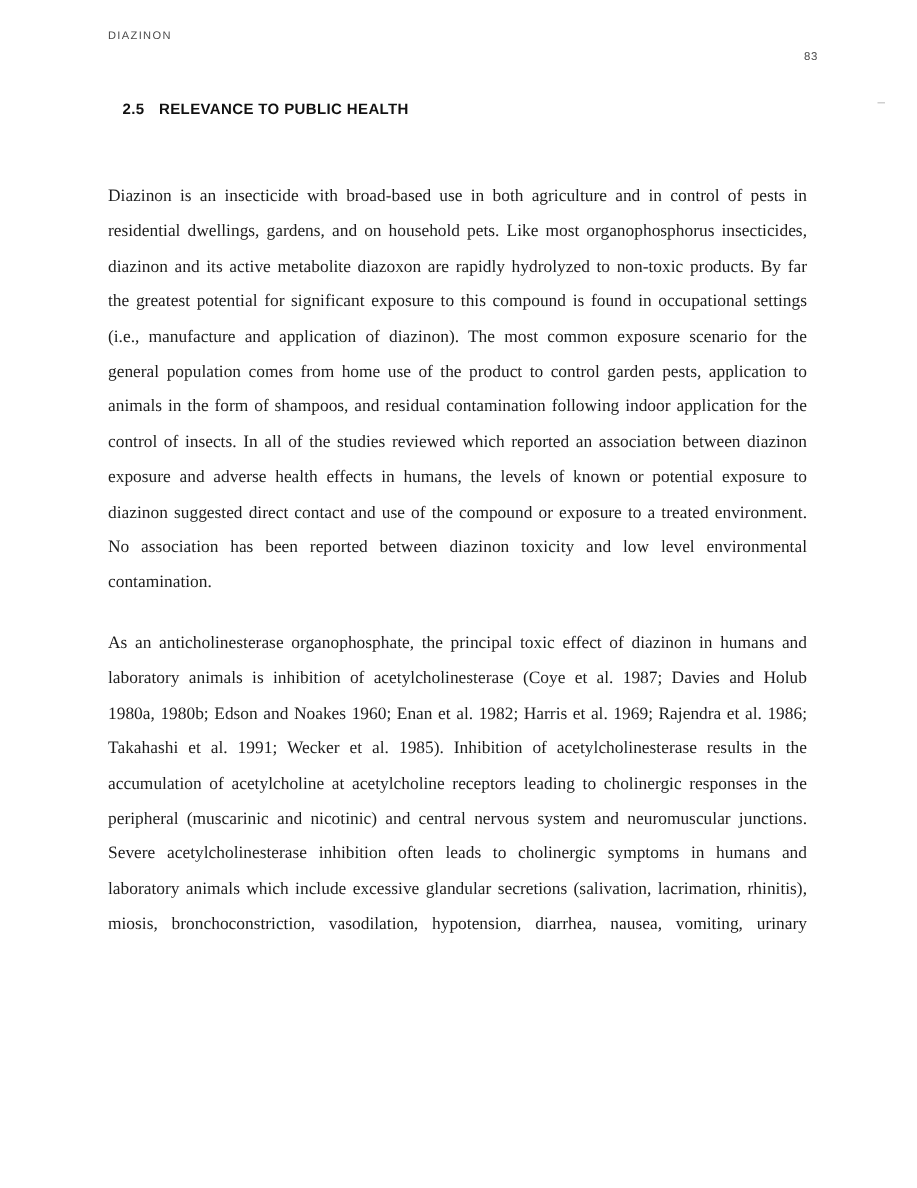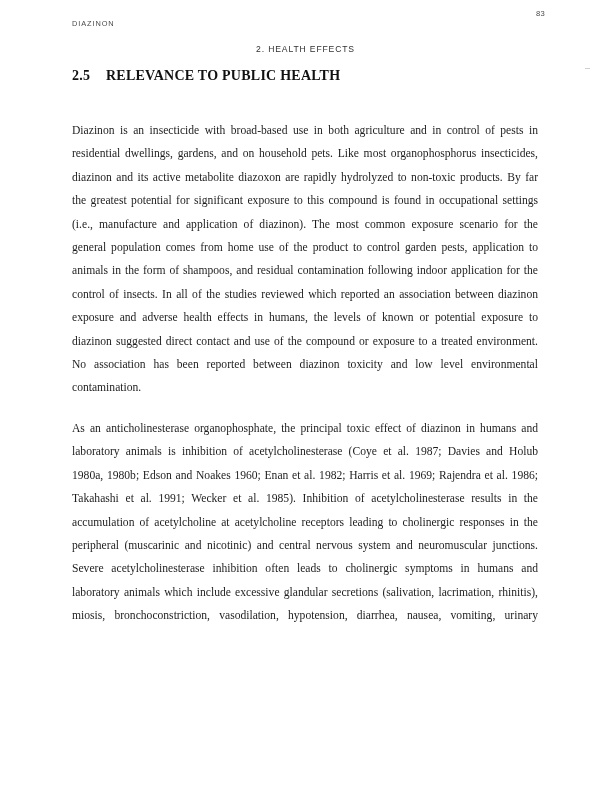--- a/index.html
+++ b/index.html
@@ -23,21 +23,21 @@
     top: 19px;
     left: 72px;
     font-family: "Liberation Sans", sans-serif;
     font-size: 7.4px;
     letter-spacing: 0.9px;
     color: #4a4a4a;
     white-space: nowrap;
   }
   .page-number {
     position: absolute;
-    top: 9px;
+    top: 33px;
     left: 536px;
     font-family: "Liberation Sans", sans-serif;
     font-size: 7.6px;
     letter-spacing: 0.4px;
     color: #4a4a4a;
   }
 
   
   .chapter-title {
     position: absolute;
@@ -49,26 +49,27 @@
     font-size: 8.6px;
     letter-spacing: 0.85px;
     color: #303030;
   }
 
   
   .section-heading {
     position: absolute;
     top: 68px;
     left: 72px;
-    font-family: Liberation Serif, serif;
+    font-family: Liberation Sans, sans-serif;
     font-weight: bold;
-    font-size: 14px;
+    font-size: 10px;
     letter-spacing: 0.25px;
     color: #111111;
     white-space: nowrap;
+    text-align: center;
   }
   .section-heading .num {
     display: inline-block;
     min-width: 34px;
   }
 
   
   .body-area {
     position: absolute;
     top: 104px;
@@ -97,21 +98,20 @@
 </style>
 </head>
 <body>
 
 <div class="page">
 
   <div class="running-head">DIAZINON</div>
 
   <div class="page-number">83</div>
 
-  <div class="chapter-title">2.  HEALTH EFFECTS</div>
 
   <div class="section-heading">
     <span class="num">2.5</span><span>RELEVANCE TO PUBLIC HEALTH</span>
   </div>
 
   <div class="body-area">
     <p class="para">Diazinon is an insecticide with broad-based use in both agriculture and in control of pests in residential dwellings, gardens, and on household pets.  Like most organophosphorus insecticides, diazinon and its active metabolite diazoxon are rapidly hydrolyzed to non-toxic products.  By far the greatest potential for significant exposure to this compound is found in occupational settings (i.e., manufacture and application of diazinon).  The most common exposure scenario for the general population comes from home use of the product to control garden pests, application to animals in the form of shampoos, and residual contamination following indoor application for the control of insects.  In all of the studies reviewed which reported an association between diazinon exposure and adverse health effects in humans, the levels of known or potential exposure to diazinon suggested direct contact and use of the compound or exposure to a treated environment.  No association has been reported between diazinon toxicity and low level environmental contamination.</p>
     <p class="para">As an anticholinesterase organophosphate, the principal toxic effect of diazinon in humans and laboratory animals is inhibition of acetylcholinesterase (Coye et al. 1987; Davies and Holub 1980a, 1980b; Edson and Noakes 1960; Enan et al. 1982; Harris et al. 1969; Rajendra et al. 1986; Takahashi et al. 1991; Wecker et al. 1985).  Inhibition of acetylcholinesterase results in the accumulation of acetylcholine at acetylcholine receptors leading to cholinergic responses in the peripheral (muscarinic and nicotinic) and central nervous system and neuromuscular junctions.  Severe acetylcholinesterase inhibition often leads to cholinergic symptoms in humans and laboratory animals which include excessive glandular secretions (salivation, lacrimation, rhinitis), miosis, bronchoconstriction, vasodilation, hypotension, diarrhea, nausea, vomiting, urinary incontinence, and bradycardia. Tachycardia, mydriasis, fasciculations, cramping, twitching, muscle weakness, and muscle paralysis are associated with nicotinic receptor stimulation.  Central nervous system toxicity includes respiratory depression, anxiety, insomnia, headache, apathy, drowsiness, dizziness, loss of concentration, confusion, tremors, convulsions, and coma.  In non-fatal exposures, the effects are transient and recovery is rapid and complete following cessation of exposure (Bichile et al. 1983; Hata et al. 1986; Klemmer et al. 1978; Reichert et al. 1977; Wadia et al. 1974; Wedin et al. 1984).  In sufficiently high doses, death may result in some cases (Kabrawala et al. 1965; Limaye 1966; Poklis et al. 1980). These effects usually occur within a few minutes to 24 hours after dosing, depending on the extent of exposure.</p>
   </div>
 

